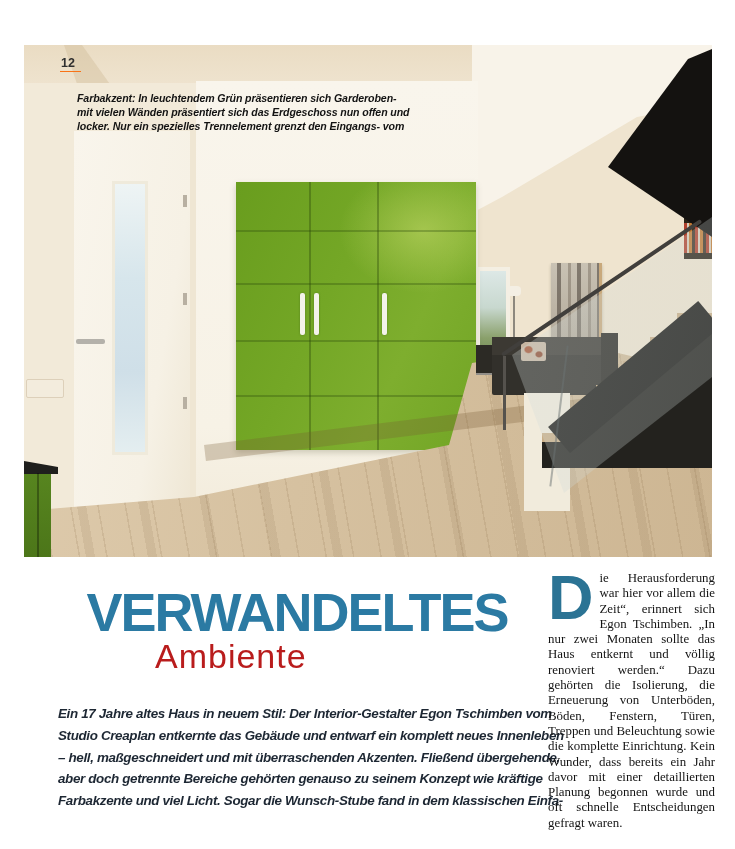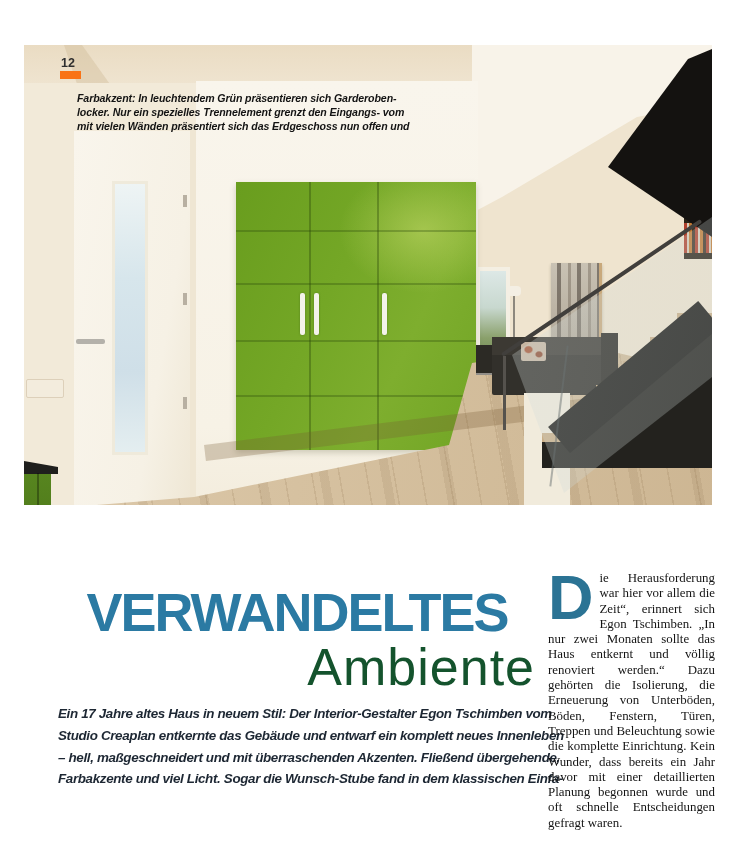--- a/index.html
+++ b/index.html
@@ -4,25 +4,25 @@
 <style>
   html,body{margin:0;padding:0;}
   body{
     width:735px;height:849px;position:relative;overflow:hidden;
     background:#ffffff;font-family:"Liberation Sans",sans-serif;
   }
   
   .page-number{
     position:absolute;left:60px;top:56px;z-index:30;
     font-size:12.5px;font-weight:700;color:#2f2f2f;
-    border-bottom:8px solid #f97316;padding:0 6px 1px 1px;
+    border-bottom:1px solid #f97316;padding:0 6px 1px 1px;
   }
   
   .photo{
-    position:absolute;left:24px;top:45px;width:688px;height:460px;
+    position:absolute;left:24px;top:45px;width:688px;height:512px;
     background:linear-gradient(180deg,#eadcc3 0%,#f2e9d8 14%,#f3ebdb 55%,#efe4d0 100%);
     overflow:hidden;z-index:1;
   }
   .abs{position:absolute;}
   .ceiling-shadow{
     left:28px;top:0;width:150px;height:150px;
     background:rgba(204,183,148,.38);
     clip-path:polygon(30px 0,130px 140px,62px 150px,12px 0);
   }
   
@@ -116,22 +116,22 @@
     font-size:10.6px;line-height:13.8px;font-style:italic;font-weight:600;
     letter-spacing:-.1px;white-space:nowrap;
   }
   
   .headline-title{
     position:absolute;left:58px;top:581px;width:478px;text-align:center;
     font-size:54px;font-weight:700;letter-spacing:-2px;color:#2b7aa3;
     z-index:5;
   }
   .headline-subtitle{
-    position:absolute;left:155px;top:637px;width:380px;text-align:right;
-    font-size:52px;font-weight:300;letter-spacing:1px;color:#14532d;z-index:5;
+    position:absolute;left:155px;top:637px;width:380px;text-align:left;
+    font-size:34px;font-weight:300;letter-spacing:1px;color:#b91c1c;z-index:5;
   }
   .intro{position:absolute;left:58px;top:703px;width:478px;z-index:5;}
   .intro div{
     font-size:13.4px;font-weight:700;line-height:21.8px;text-align:center;
     letter-spacing:-.35px;color:#1d2733;white-space:nowrap;font-style:italic;
   }
   .article{
     position:absolute;left:548px;top:571px;width:167px;z-index:5;
     font-family:"Liberation Serif",serif;font-size:12.9px;line-height:15.3px;
     text-align:justify;color:#141414;
@@ -211,30 +211,31 @@
   <div class="abs step" style="left:626px;top:292px;width:62px;height:26px;"></div>
   <div class="abs step" style="left:653px;top:268px;width:35px;height:26px;"></div>
   <div class="abs stringer"></div>
   <div class="abs glass"></div>
   <div class="abs glass-edge"></div>
   <div class="abs handrail"></div>
   <div class="abs rail-post"></div>
 
   <div class="abs photo-caption">
     <div>Farbakzent: In leuchtendem Grün präsentieren sich Garderoben-</div>
+    <div>mit vielen Wänden präsentiert sich das Erdgeschoss nun offen und</div>
     <div>locker. Nur ein spezielles Trennelement grenzt den Eingangs- vom</div>
-    <div>mit vielen Wänden präsentiert sich das Erdgeschoss nun offen und</div>
   </div>
 </div>
 
 <div class="headline-title">VERWANDELTES</div>
 <div class="headline-subtitle">Ambiente</div>
 
 <div class="intro">
   <div>Ein 17 Jahre altes Haus in neuem Stil: Der Interior-Gestalter Egon Tschimben vom</div>
   <div>Studio Creaplan entkernte das Gebäude und entwarf ein komplett neues Innenleben</div>
   <div>– hell, maßgeschneidert und mit überraschenden Akzenten. Fließend übergehende,</div>
+  <div>aber doch getrennte Bereiche gehörten genauso zu seinem Konzept wie kräftige</div>
   <div>Farbakzente und viel Licht. Sogar die Wunsch-Stube fand in dem klassischen Einfa-</div>
 </div>
 
 <div class="article">
   <span class="drop-cap">D</span><span>ie Herausforderung war hier vor allem die Zeit“, erinnert sich Egon Tschimben. „In nur zwei Monaten sollte das Haus entkernt und völlig renoviert werden.“ Dazu gehörten die Isolierung, die Erneuerung von Unterböden, Böden, Fenstern, Türen, Treppen und Beleuchtung sowie die komplette Einrichtung. Kein Wunder, dass bereits ein Jahr davor mit einer detaillierten Planung begonnen wurde und oft schnelle Entscheidungen gefragt waren.</span>
 </div>
 
 </body></html>

